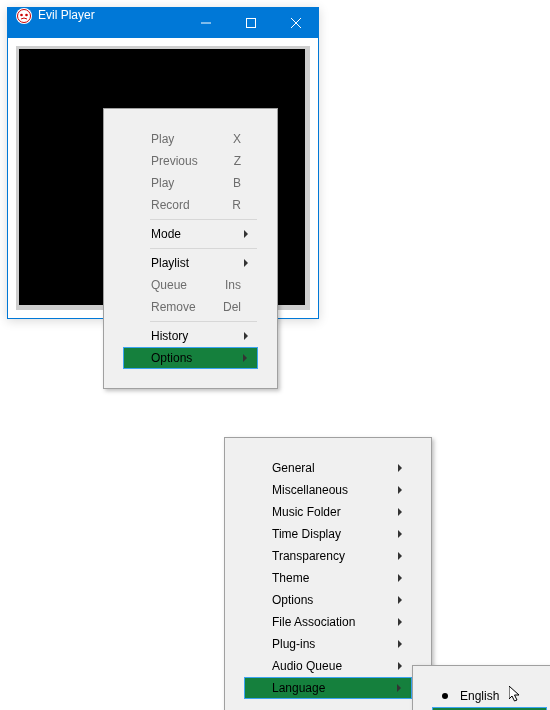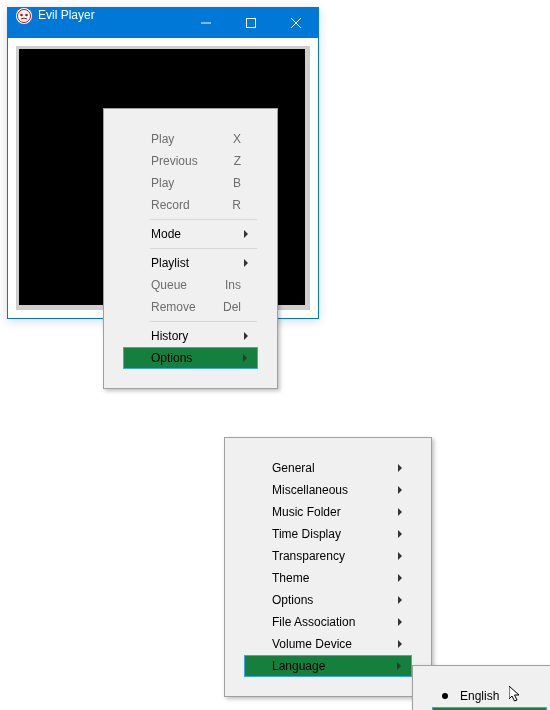--- a/index.html
+++ b/index.html
@@ -136,21 +136,25 @@
     </div>
     <div class="menu-item">
       <span>Options</span>
       <span class="chev"></span>
     </div>
     <div class="menu-item">
       <span>File Association</span>
       <span class="chev"></span>
     </div>
     <div class="menu-item">
-      <span>Volume Device</span>
+      <span>Plug-ins</span>
+      <span class="chev"></span>
+    </div>
+    <div class="menu-item">
+      <span>Audio Queue</span>
       <span class="chev"></span>
     </div>
     <div class="menu-item hover">
       <span>Language</span>
       <span class="chev"></span>
     </div>
   </div>
 <div class="menu menu3" id="m3">
     <div class="menu-item">
       <span class="radio-dot"></span>

